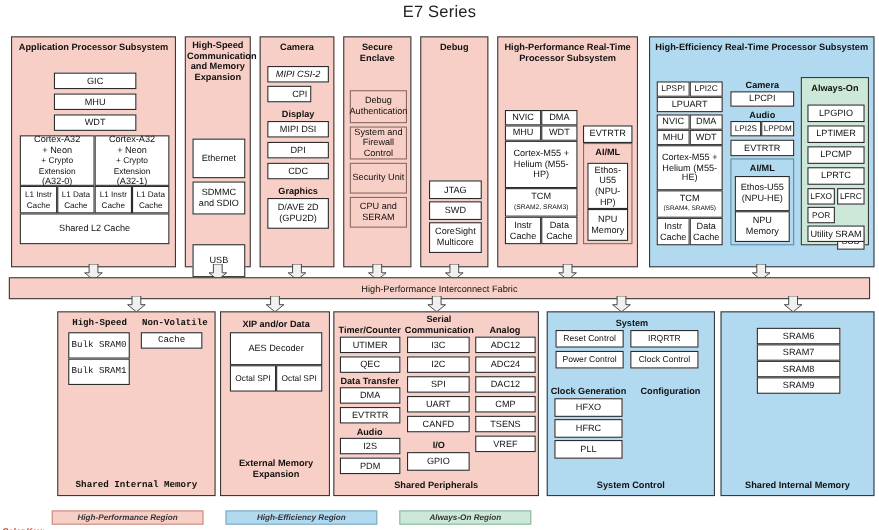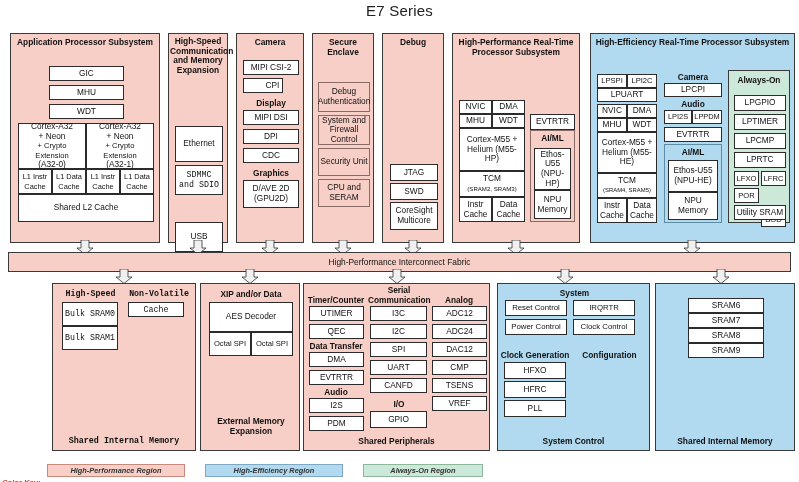--- a/index.html
+++ b/index.html
@@ -104,27 +104,27 @@
   <div class="abs wbox cell" style="left:109px; top:135px; width:34px; height:25px; flex-direction:column;">
     <div style="font-size:7.4px;">L1 Data Cache</div>
   </div>
 
   <div class="abs wbox cell" style="left:7px; top:160px; width:136px; height:28px; padding:0 4px;">Shared L2 Cache</div>
 </div>
 
 <div class="abs hp" style="left:168px; top:33px; width:60px; height:210px;">
   <div class="col-title" style="padding:3px 1px 0;">High-Speed Communication and Memory Expansion</div>
   <div class="abs wbox cell" style="left:6px; top:92px; width:48px; height:36px;">Ethernet</div>
-  <div class="abs wbox cell" style="left:6px; top:131px; width:48px; height:30px; padding:0 2px;font-family:Liberation Mono, monospace;">SDMMC and SDIO</div>
+  <div class="abs wbox cell" style="left:6px; top:131px; width:48px; height:30px; padding:0 2px;">SDMMC and SDIO</div>
   <div class="abs wbox cell" style="left:6px; top:188px; width:48px; height:30px;">USB</div>
 </div>
 
 <div class="abs hp" style="left:236px; top:33px; width:68px; height:210px;">
   <div class="col-title">Camera</div>
-  <div class="abs wbox cell" style="left:6px; top:26px; width:56px; height:15px;">MIPI CSI-2</div>
+  <div class="abs wbox cell" style="left:6px; top:26px; width:56px; height:15px;font-style:italic;">MIPI CSI-2</div>
   <div class="abs wbox cell" style="left:6px; top:44px; width:40px; height:15px;padding-left:19px;">CPI</div>
   <div class="abs grp-title" style="left:0; top:64px; width:68px;">Display</div>
   <div class="abs wbox cell" style="left:6px; top:76px; width:56px; height:15px;">MIPI DSI</div>
   <div class="abs wbox cell" style="left:6px; top:95px; width:56px; height:15px;">DPI</div>
   <div class="abs wbox cell" style="left:6px; top:114px; width:56px; height:15px;">CDC</div>
   <div class="abs grp-title" style="left:0; top:134px; width:68px;">Graphics</div>
   <div class="abs wbox cell" style="left:6px; top:146px; width:56px; height:28px; padding:0 2px;">D/AVE 2D (GPU2D)</div>
 </div>
 
 <div class="abs hp" style="left:312px; top:33px; width:62px; height:210px;">

